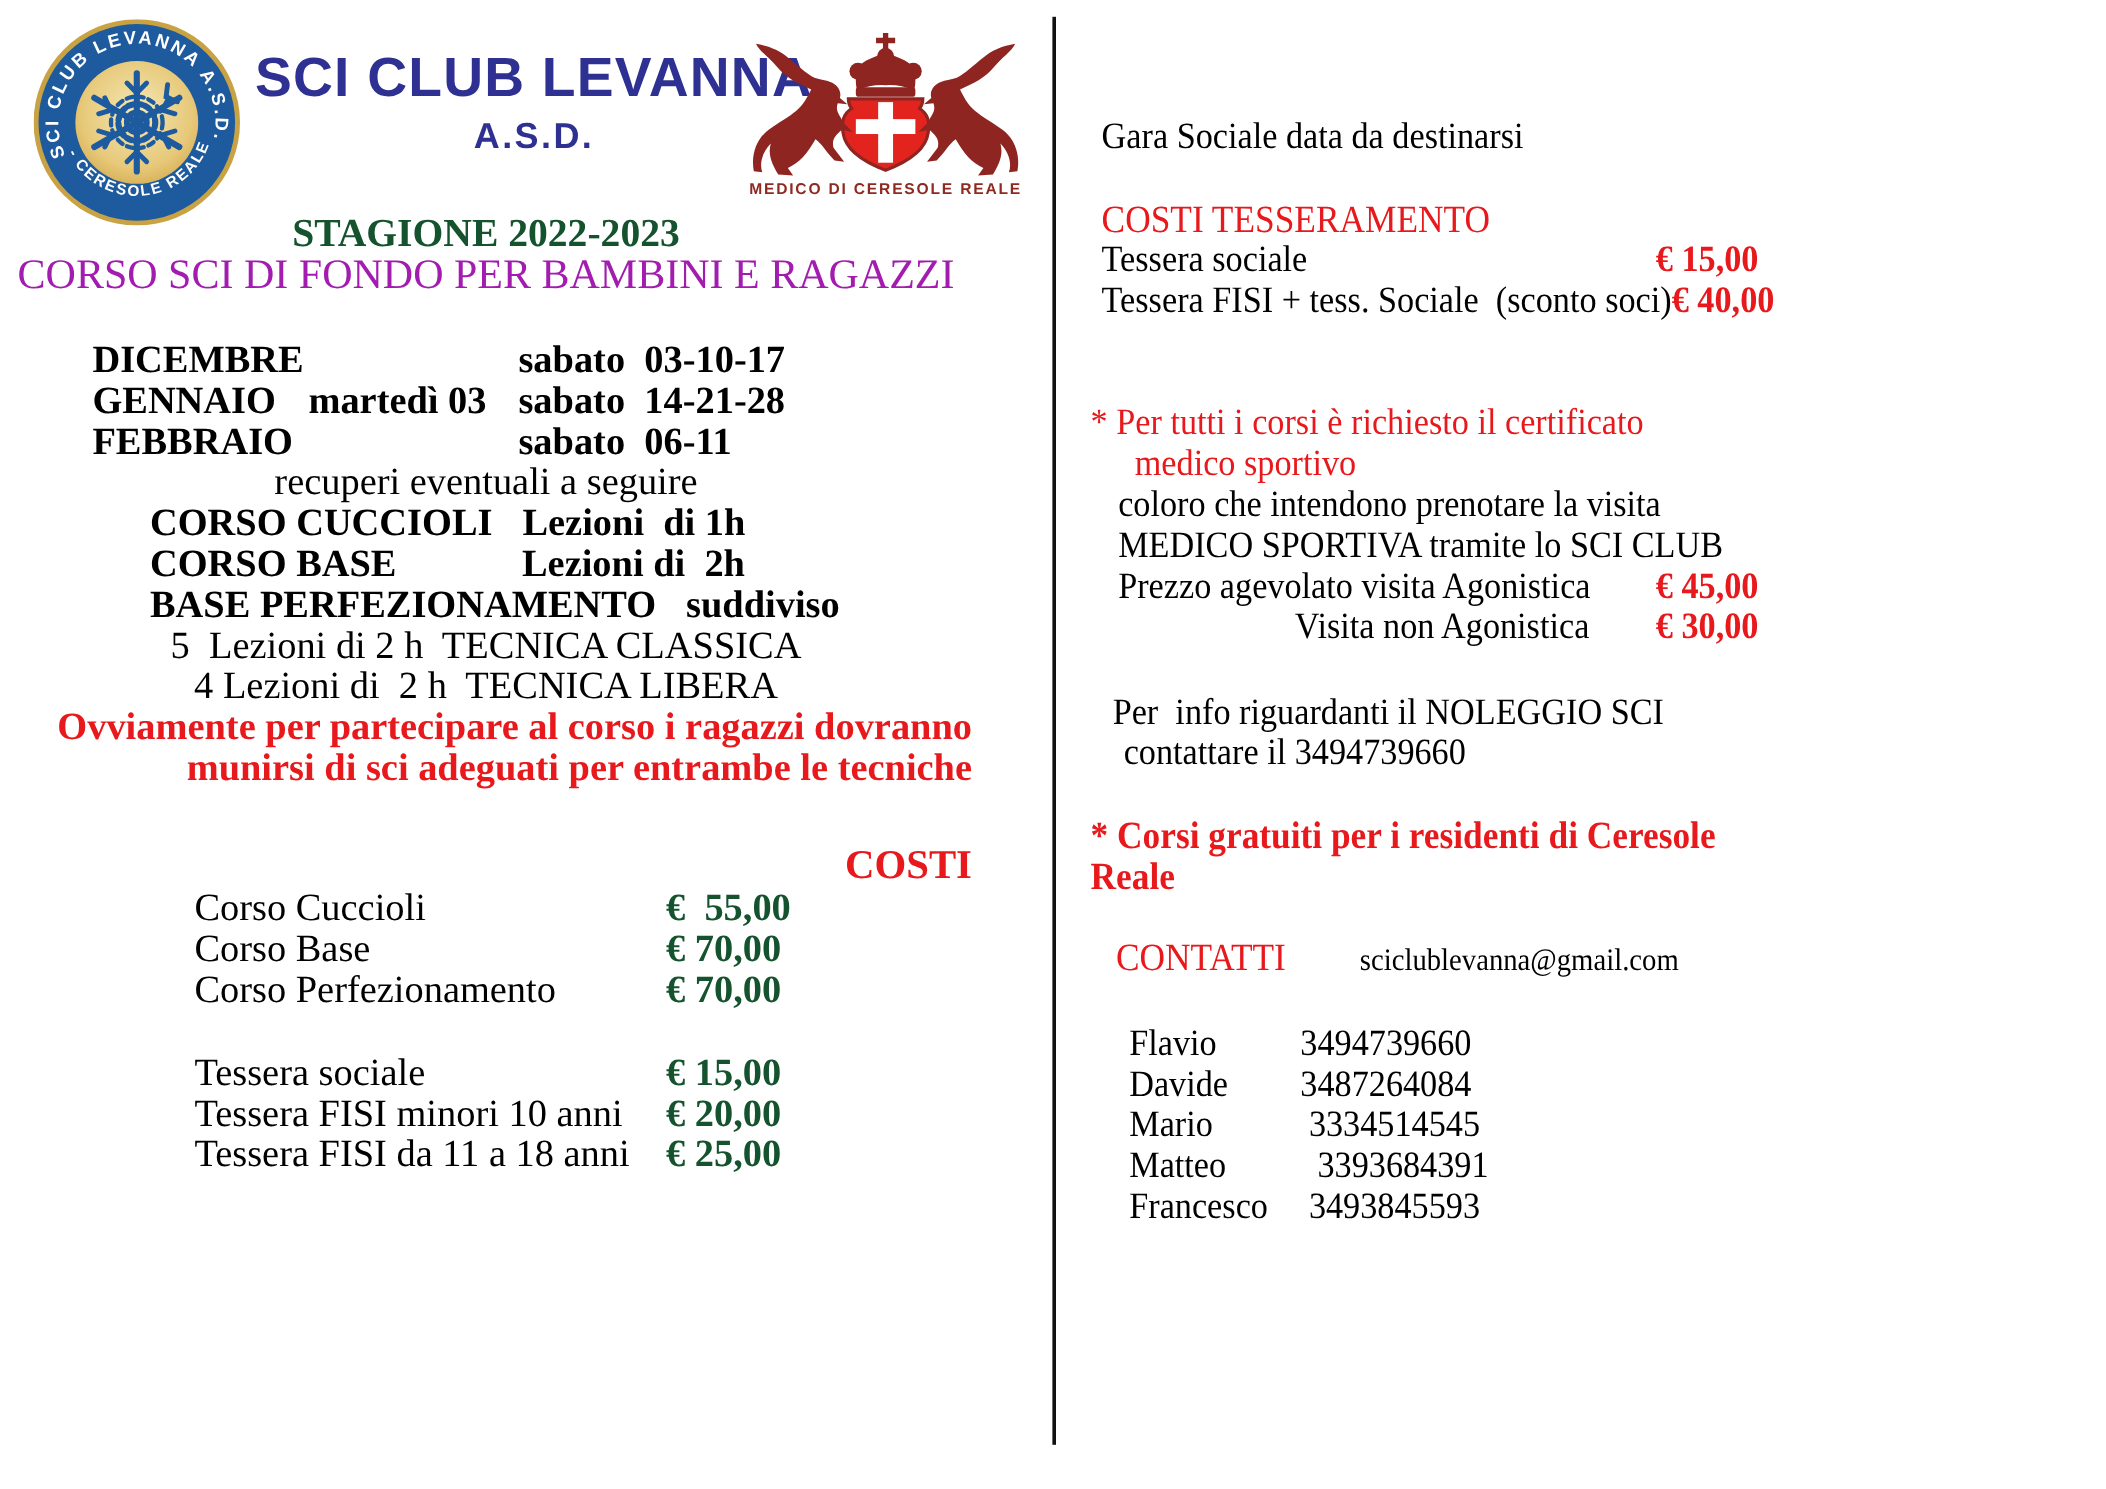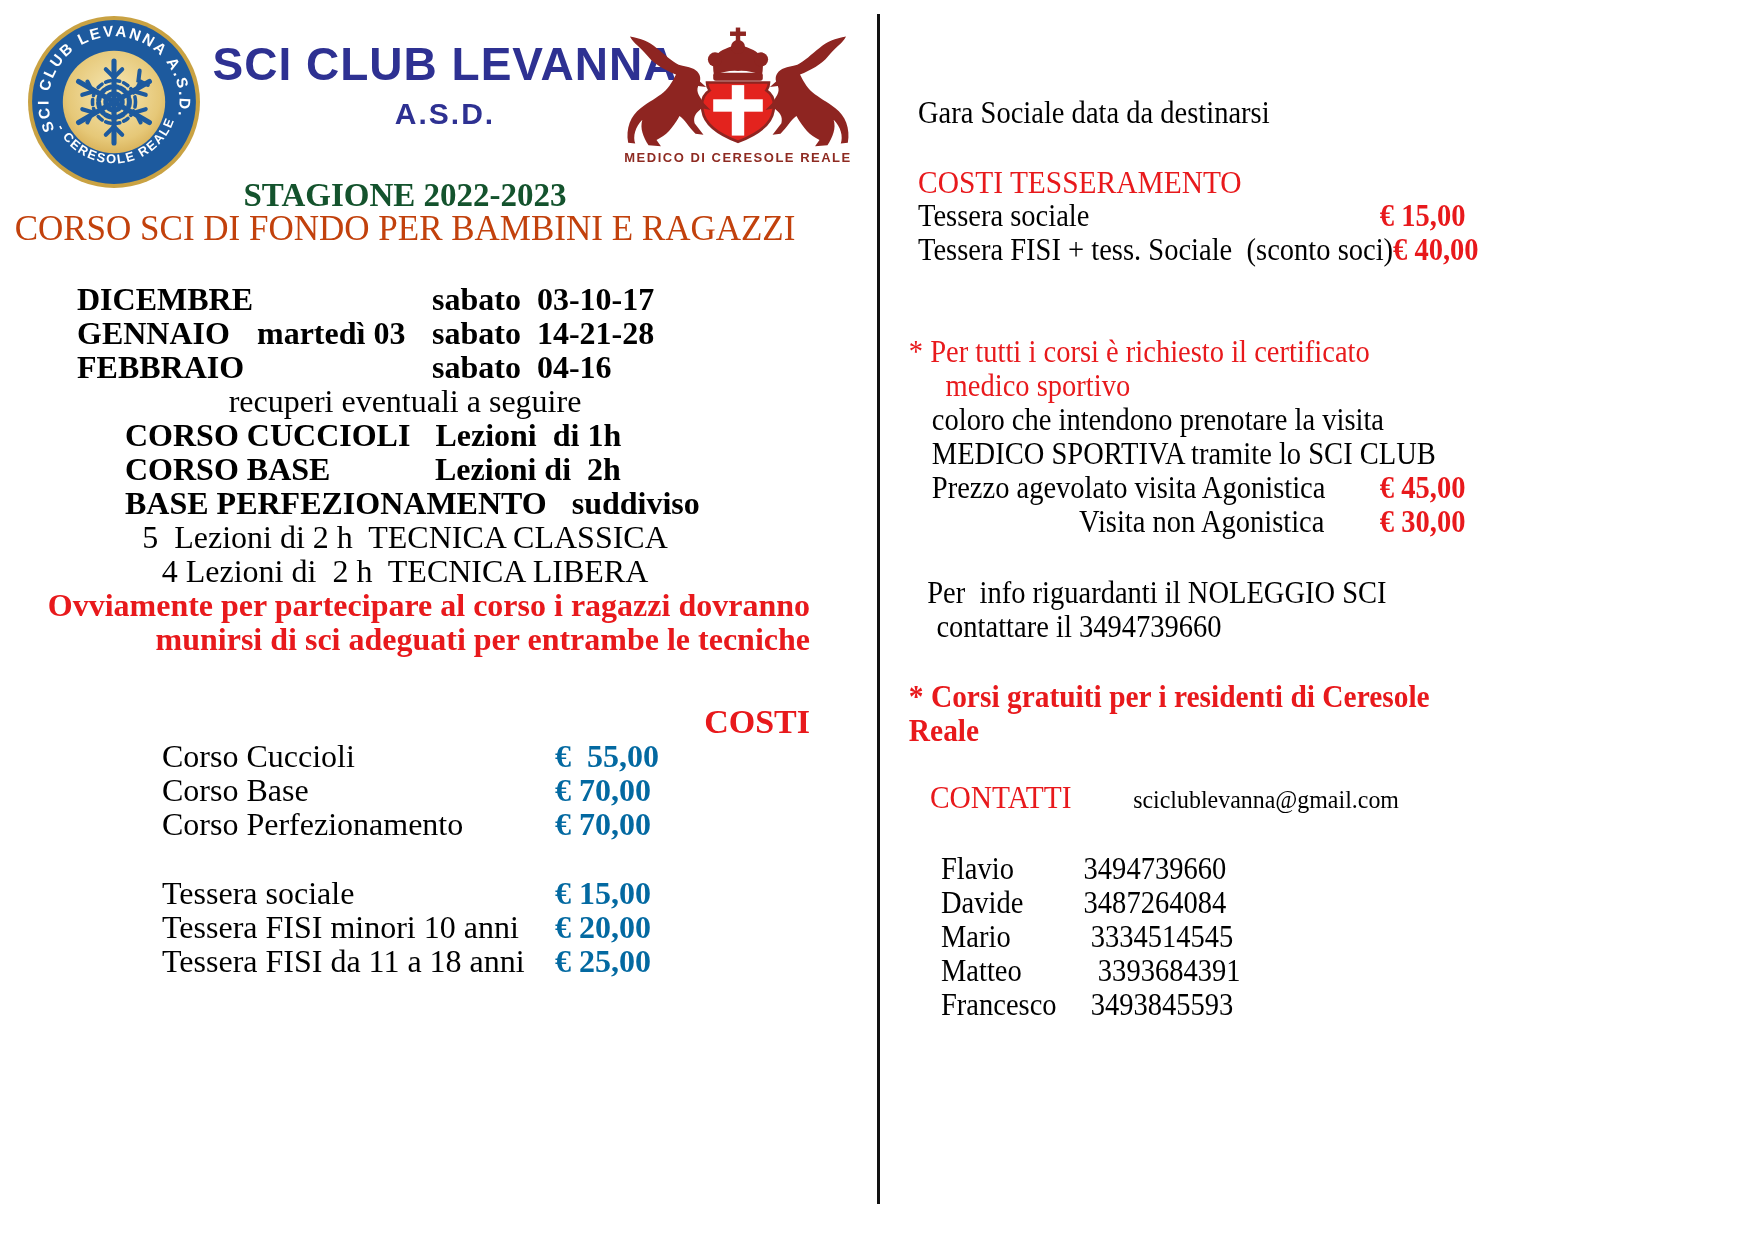--- a/index.html
+++ b/index.html
@@ -16,30 +16,30 @@
   #crest-svg{width:256px;height:124px;display:block;margin:0 auto;}
   #crest-caption{margin-top:2px;font-family:"Liberation Sans","DejaVu Sans",sans-serif;
                  font-size:13px;font-weight:bold;letter-spacing:1.5px;color:#8e2a21;}
   #divider{position:absolute;left:877px;top:14px;width:3px;height:1190px;background:#111;}
   
   #left-col{position:absolute;left:0;top:178px;width:810px;font-size:32px;line-height:34px;}
   .center{text-align:center;}
   .red{color:#e8191c;}
   .bold{font-weight:bold;text-align:right;}
   #season-title{font-size:33px;font-weight:bold;color:#14532d;}
-  #course-title{font-size:35px;color:#c2410c;}
+  #course-title{font-size:35px;color:#a21caf;}
   .sched-row{display:flex;padding-left:77px;font-weight:bold;}
   .sched-month{width:180px;}
   .sched-mid{width:175px;}
   #schedule{margin-top:36px;}
   .course-row{display:flex;padding-left:125px;font-weight:bold;}
   .course-name{min-width:285px;margin-right:25px;}
   .cost-row{display:flex;padding-left:162px;}
   .cost-label{width:393px;}
-  .cost-price{font-weight:bold;color:#0369a1;}
+  .cost-price{font-weight:bold;color:#14532d;}
   #costi-title{margin-top:49px;font-size:34px;}
   #membership-rows{margin-top:35px;}
   
   #right-col{position:absolute;left:895px;top:80px;width:620px;font-size:31px;line-height:34px;
              transform:scaleX(0.92);transform-origin:left top;}
   .r-row{display:flex;justify-content:space-between;}
   .r-price{font-weight:bold;color:#e8191c;white-space:pre;}
   #gara-line{margin-top:16px;margin-left:25px;}
   #tess-title{margin-top:35px;margin-left:25px;color:#e8191c;font-size:32px;}
   .tess-label{margin-left:25px;}
@@ -167,21 +167,21 @@
         <span class="pre">sabato  03-10-17</span>
       </div>
       <div class="sched-row">
         <span class="sched-month">GENNAIO</span>
         <span class="sched-mid pre">martedì 03</span>
         <span class="pre">sabato  14-21-28</span>
       </div>
       <div class="sched-row">
         <span class="sched-month">FEBBRAIO</span>
         <span class="sched-mid pre"></span>
-        <span class="pre">sabato  04-16</span>
+        <span class="pre">sabato  06-11</span>
       </div>
     </div>
 
     <div class="center">recuperi eventuali a seguire</div>
 
     <div>
       <div class="course-row">
         <span class="course-name">CORSO CUCCIOLI</span>
         <span class="pre">Lezioni  di 1h</span>
       </div>

